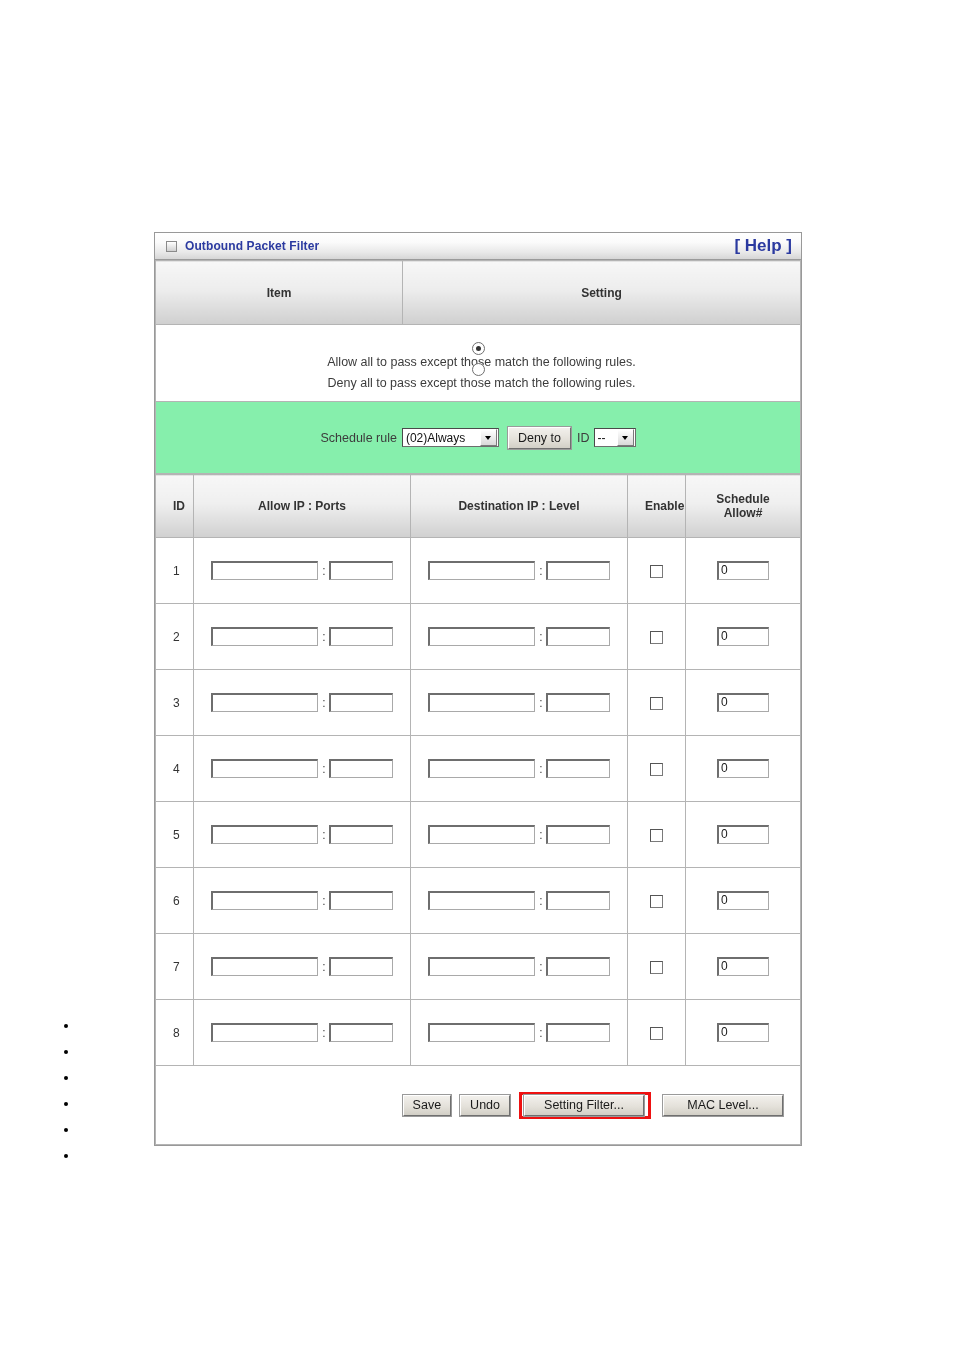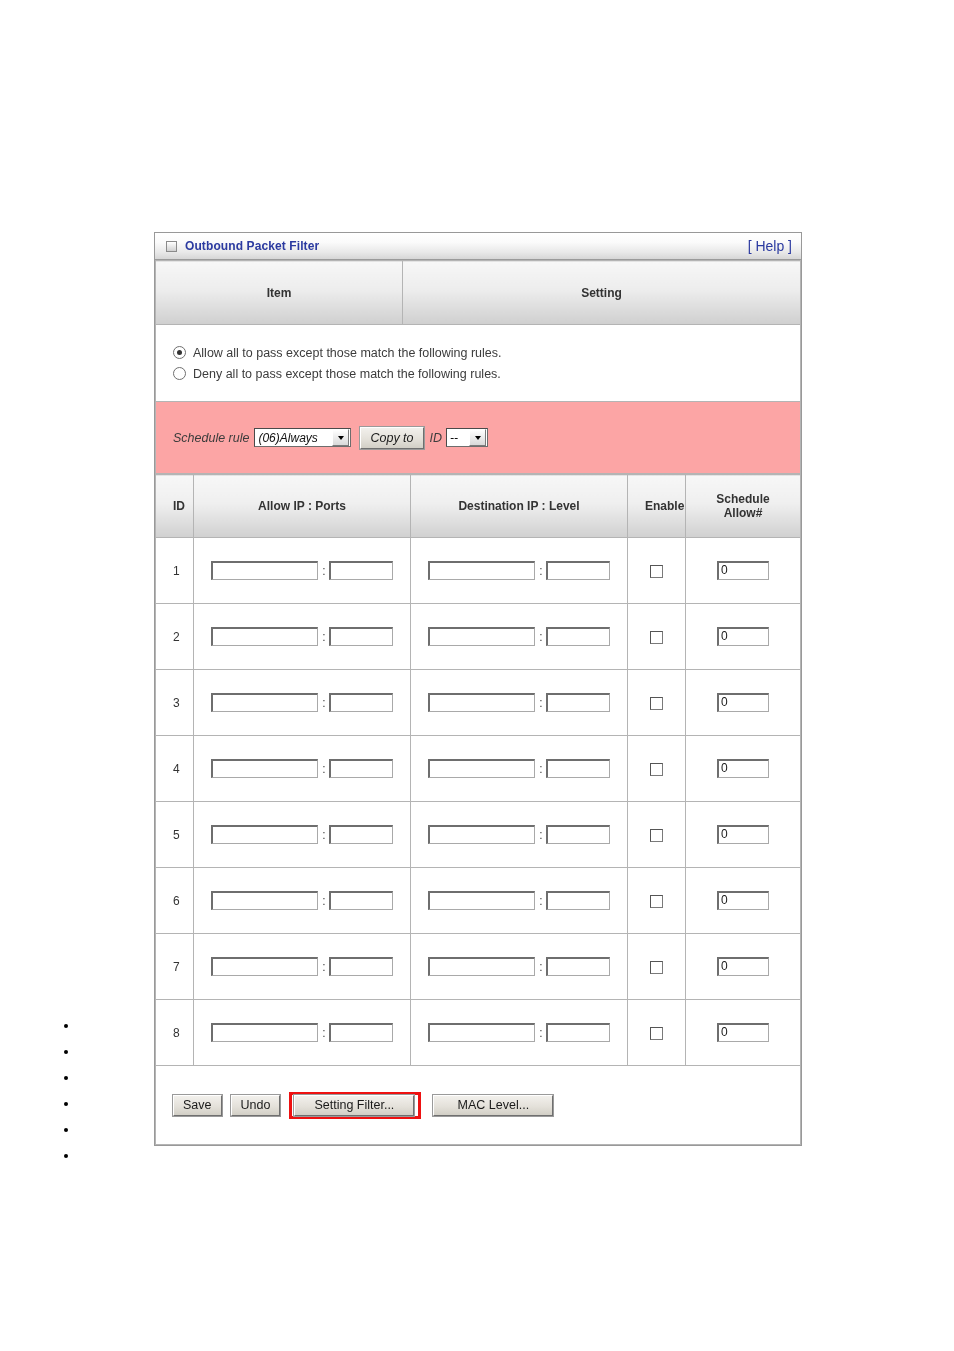--- a/index.html
+++ b/index.html
@@ -46,22 +46,22 @@
     flex: none;
   }
   .title-text {
     font-size: 12px;
     font-weight: bold;
     color: #2b3aa0;
     letter-spacing: .1px;
     flex: 1;
   }
   .help-link {
-    font-size: 14px;
-    font-weight: normal;
+    font-size: 17px;
+    font-weight: bold;
     color: #2b3aa0;
     white-space: nowrap;
   }
 
   
   table.grid {
     border-collapse: collapse;
     width: 100%;
     table-layout: fixed;
   }
@@ -141,20 +141,21 @@
 
   
   .radio-cell {
     background: #ffffff;
     padding: 7px 0 8px 28px;
   }
   .radio-row {
     display: flex;
     align-items: center;
     height: 21px;
+    flex-direction: column;
   }
   .rb {
     width: 13px;
     height: 13px;
     border-radius: 50%;
     background: #ffffff;
     border: 1px solid #6f6f6f;
     box-sizing: border-box;
     position: relative;
     flex: none;
@@ -168,25 +169,24 @@
     background: #333333;
   }
   .radio-label {
     margin-left: 7px;
     font-size: 12.5px;
     color: #3c3c3c;
   }
 
   
   .sched-cell {
-    background: #fca5a5;
+    background: #86efac;
     height: 37px;
-    text-align: left;
+    text-align: center;
     vertical-align: middle;
-    font-style: italic;
   }
   .sched-inner {
     display: inline-flex;
     align-items: center;
     justify-content: center;
   }
   .sched-text {
     font-size: 12.5px;
     color: #3c3c3c;
     margin-right: 5px;
@@ -299,21 +299,21 @@
     color: #444;
     width: 11px;
     text-align: center;
     flex: none;
   }
 
   
   .footer-cell {
     background: #ffffff;
     height: 44px;
-    text-align: left;
+    text-align: right;
     vertical-align: middle;
   }
   .footer-inner {
     display: inline-flex;
     align-items: center;
   }
   .gap { width: 9px; flex: none; }
   .gap-lg { width: 12px; flex: none; }
   .btn-w { min-width: 44px; }
   .btn-wide { min-width: 120px; }
@@ -364,26 +364,26 @@
           <span class="rb"></span>
           <span class="radio-label">Deny all to pass except those match the following rules.</span>
         </div>
       </td>
     </tr>
     <tr>
       <td class="sched-cell" colspan="2">
         <span class="sched-inner">
           <span class="sched-text">Schedule rule</span>
           <span class="select sel-sched">
-            <span class="sel-val">(06)Always</span>
+            <span class="sel-val">(02)Always</span>
             <span class="arrowbtn">
                   <span class="caret"></span>
                 </span>
           </span>
-          <span class="btn btn-copyto">Copy to</span>
+          <span class="btn btn-copyto">Deny to</span>
           <span class="id-text">ID</span>
           <span class="select sel-id">
             <span class="sel-val">--</span>
             <span class="arrowbtn">
                   <span class="caret"></span>
                 </span>
           </span>
         </span>
       </td>
     </tr>

